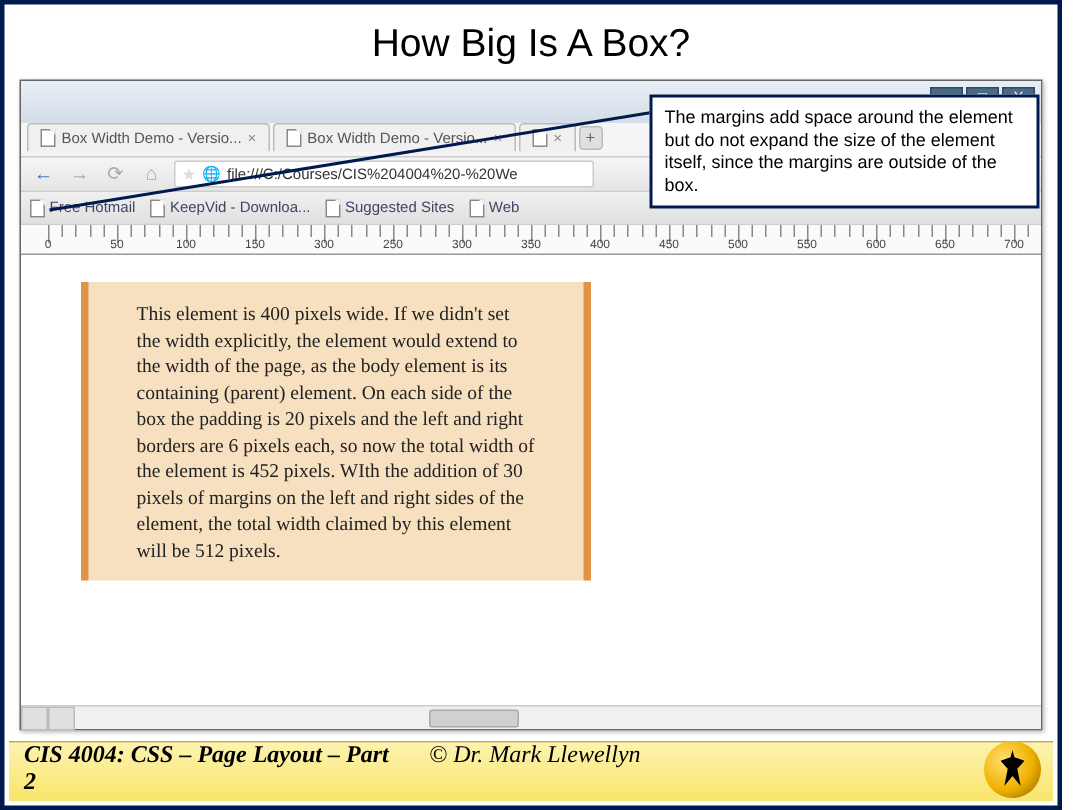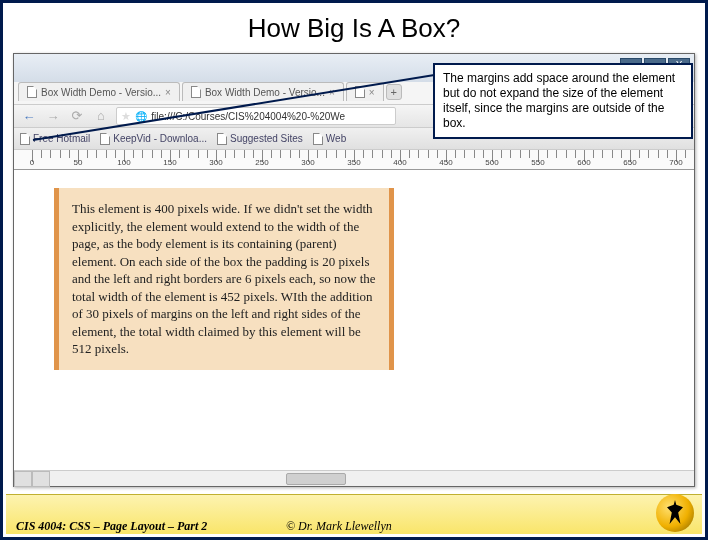--- a/index.html
+++ b/index.html
@@ -22,28 +22,28 @@
 .star{color:#ddd;font-size:11px}
 .fav{color:#333}
 .bookbar{position:absolute;top:74px;left:0;right:0;height:22px;background:linear-gradient(#f0f0f0,#e0e0e0);border-bottom:1px solid #ccc;display:flex;align-items:center;padding:0 6px;gap:10px;font-size:10px;color:#446}
 .bkm{display:flex;align-items:center;gap:3px}
 .content{position:absolute;top:96px;left:0;right:0;bottom:16px;background:#fff;overflow:hidden}
 .ruler{height:20px;border-bottom:1px solid #999;position:relative;font-size:8px;color:#444;background:#fafafa}
 .ruler .tick{position:absolute;top:0;border-left:1px solid #888;height:8px}
 .ruler .tick.maj{height:12px}
 .ruler .lbl{position:absolute;top:8px;transform:translateX(-50%)}
 .page{padding:10px 18px;font-family:Garamond,Georgia,serif;font-size:13px;color:#222;line-height:1.35}
-.box1{width:340px;background:#f7e0c0;border-left:5px solid #e0944a;border-right:5px solid #e0944a;padding:12px 13px;margin:8px 0 14px 22px}
+.box1{width:340px;background:#f7e0c0;border-left:5px solid #e0944a;border-right:5px solid #e0944a;padding:12px 32px;margin:8px 0 14px 22px}
 .box2{padding:4px 0 0 4px}
 .scrollh{position:absolute;left:0;right:0;bottom:0;height:16px;background:#f0f0f0;border-top:1px solid #ccc;display:flex;align-items:center}
 .scrollh::before,.scrollh::after{content:"";width:16px;height:14px;background:#e0e0e0;border:1px solid #bbb}
 .thumbh{position:absolute;left:40%;width:60px;height:12px;background:#d0d0d0;border:1px solid #aaa;border-radius:2px}
 .callout{position:absolute;top:60px;right:12px;width:260px;background:#fff;border:2px solid #001a4d;padding:6px 8px;font-size:12px;line-height:1.25;z-index:10}
 .callline{position:absolute;top:136px;left:30px;width:416px;height:2px;background:#001a4d;transform-origin:left center;transform:rotate(-9.2deg);z-index:9}
-.footer{position:absolute;left:3px;right:3px;bottom:3px;height:40px;background:linear-gradient(#fdf3b0,#f9e56a);border-top:1px solid #c0b030;display:flex;align-items:flex-end;font-size:12px;font-style:italic;font-family:"Times New Roman",serif;color:#000;z-index:20}
+.footer{position:absolute;left:3px;right:3px;bottom:3px;height:40px;background:linear-gradient(#fdf3b0,#f9e56a);border-top:1px solid #c0b030;display:flex;align-items:flex-start;font-size:16px;font-style:italic;font-family:"Times New Roman",serif;color:#000;z-index:20}
 .footer .c1{width:260px;padding-left:10px;font-weight:700}
 .footer .c2{width:140px;text-align:center;font-style:italic}
 .footer .c3{flex:1;text-align:left;padding-left:20px;font-style:italic}
 .logo{position:absolute;right:8px;bottom:2px;width:38px;height:38px;border-radius:50%;background:radial-gradient(circle at 35% 35%,#ffe070 0%,#f0b000 55%,#806000 100%)}
 .logo::after{content:"";position:absolute;top:6px;left:11px;width:16px;height:24px;background:#000;clip-path:polygon(50% 0,58% 20%,100% 30%,70% 52%,84% 100%,50% 72%,16% 100%,30% 52%,0 30%,42% 20%)}
 </style>
 </head>
 <body>
 
 <div class="slide">

